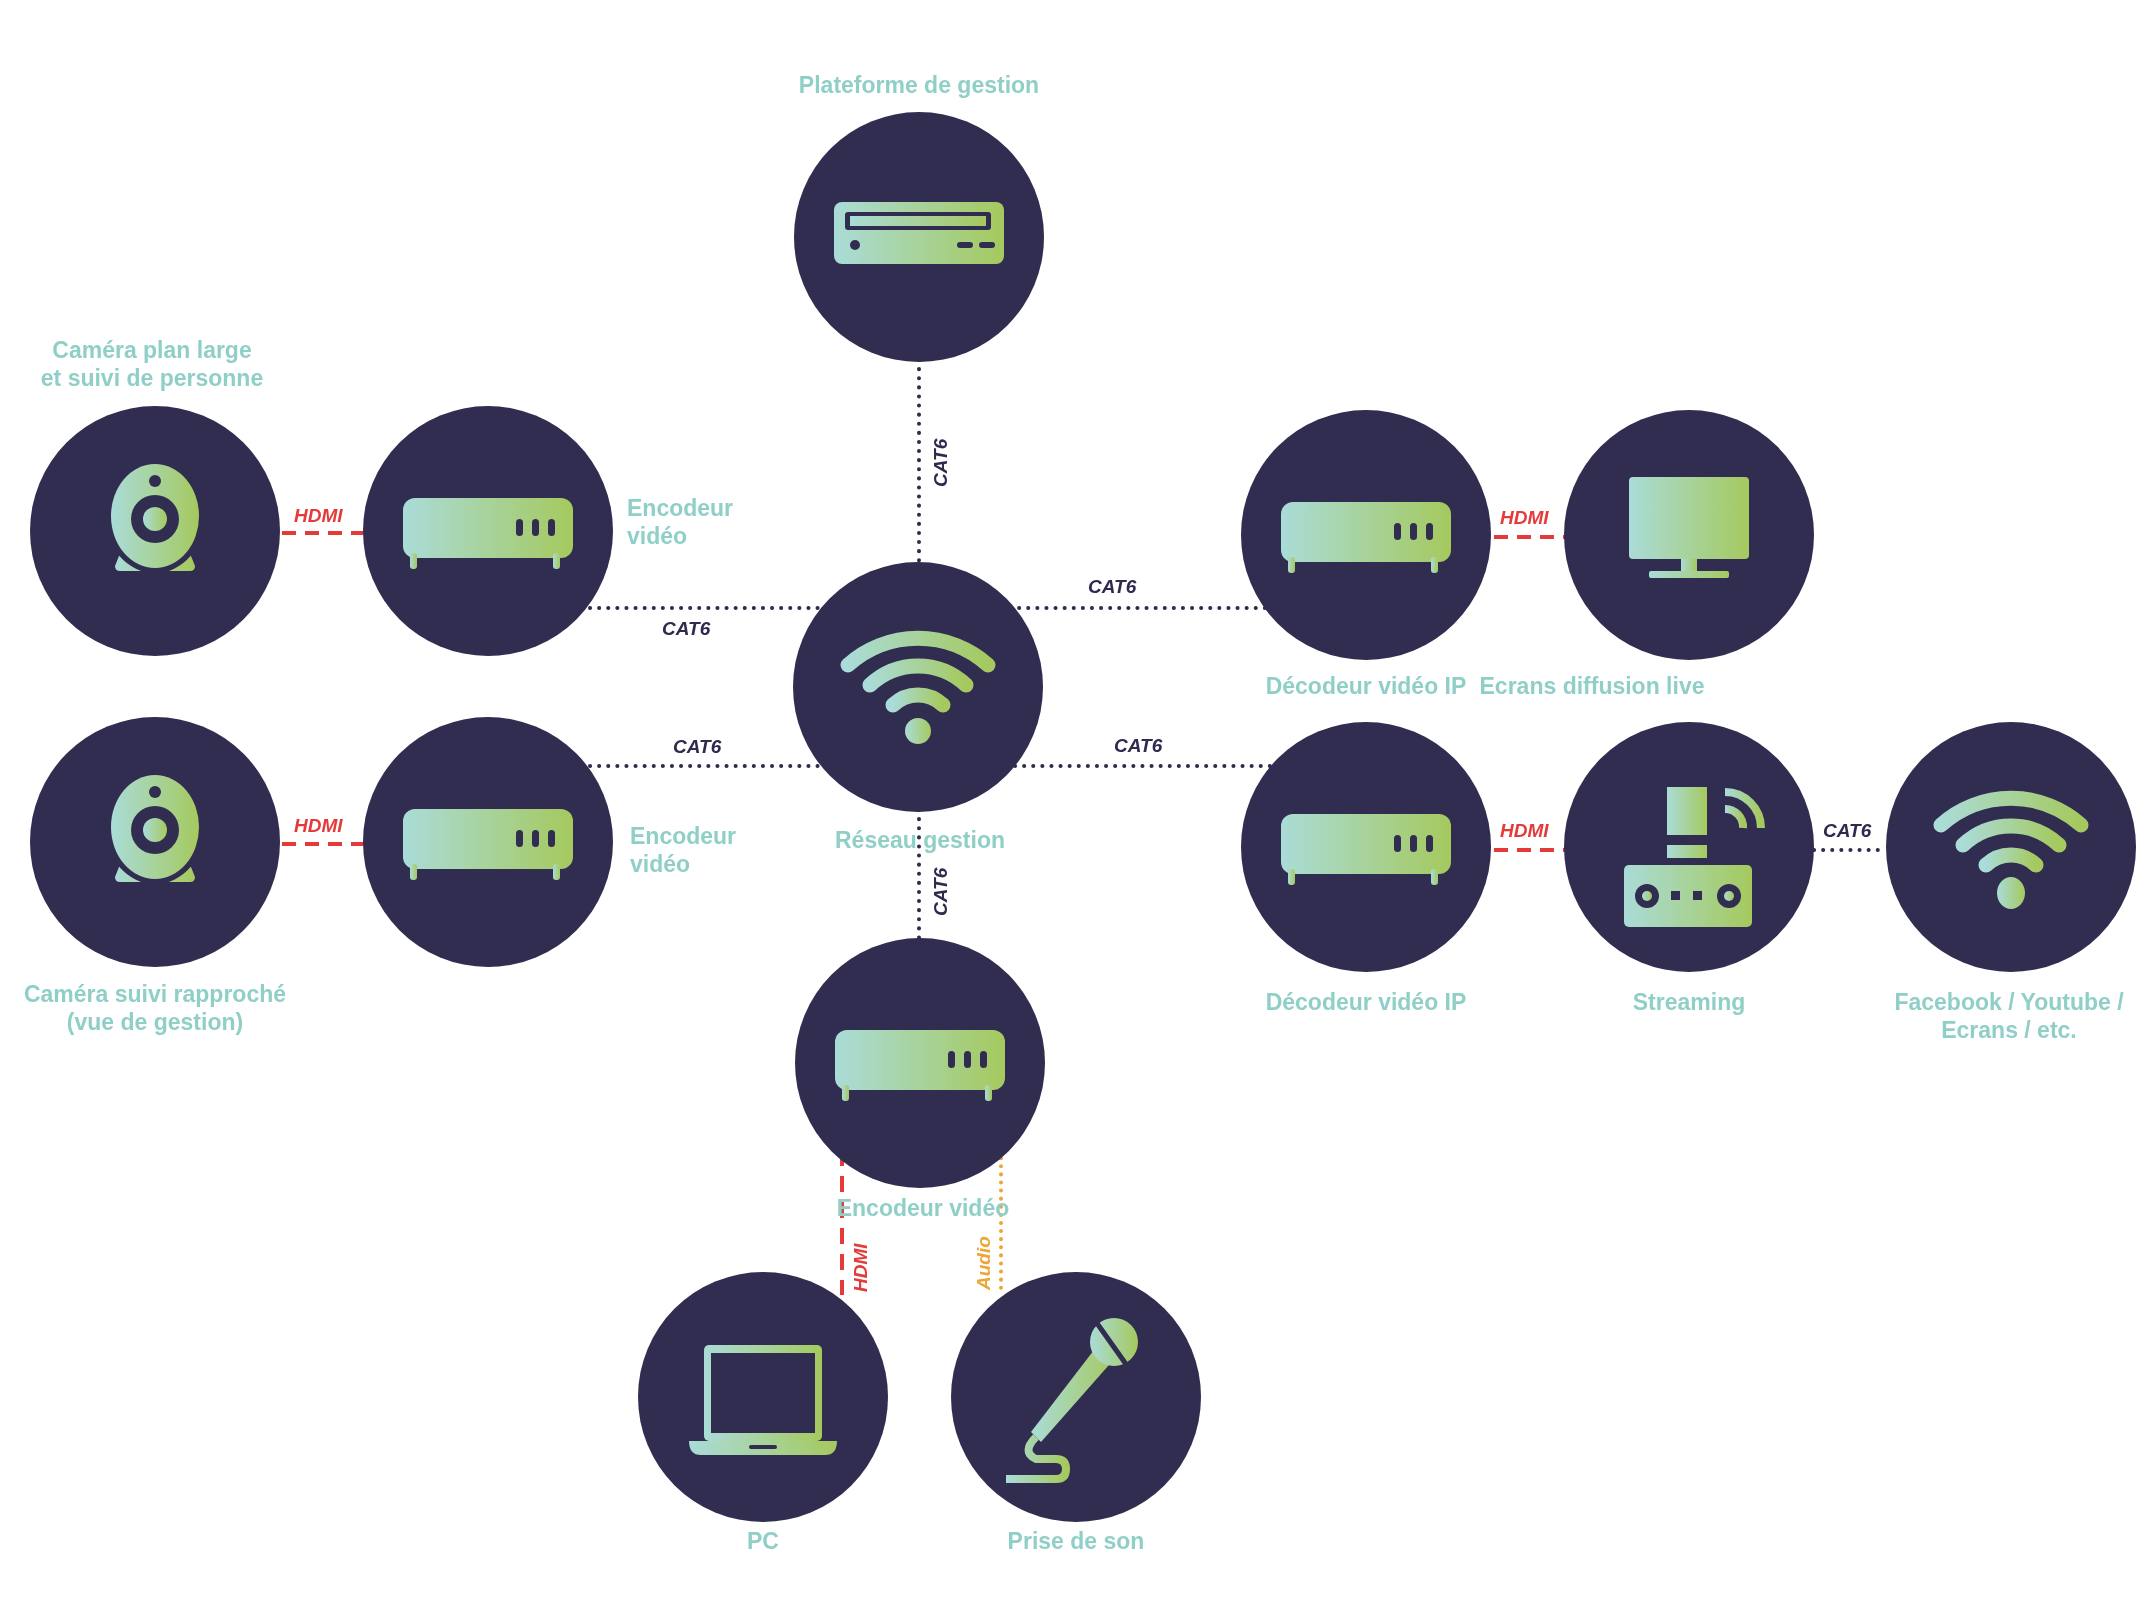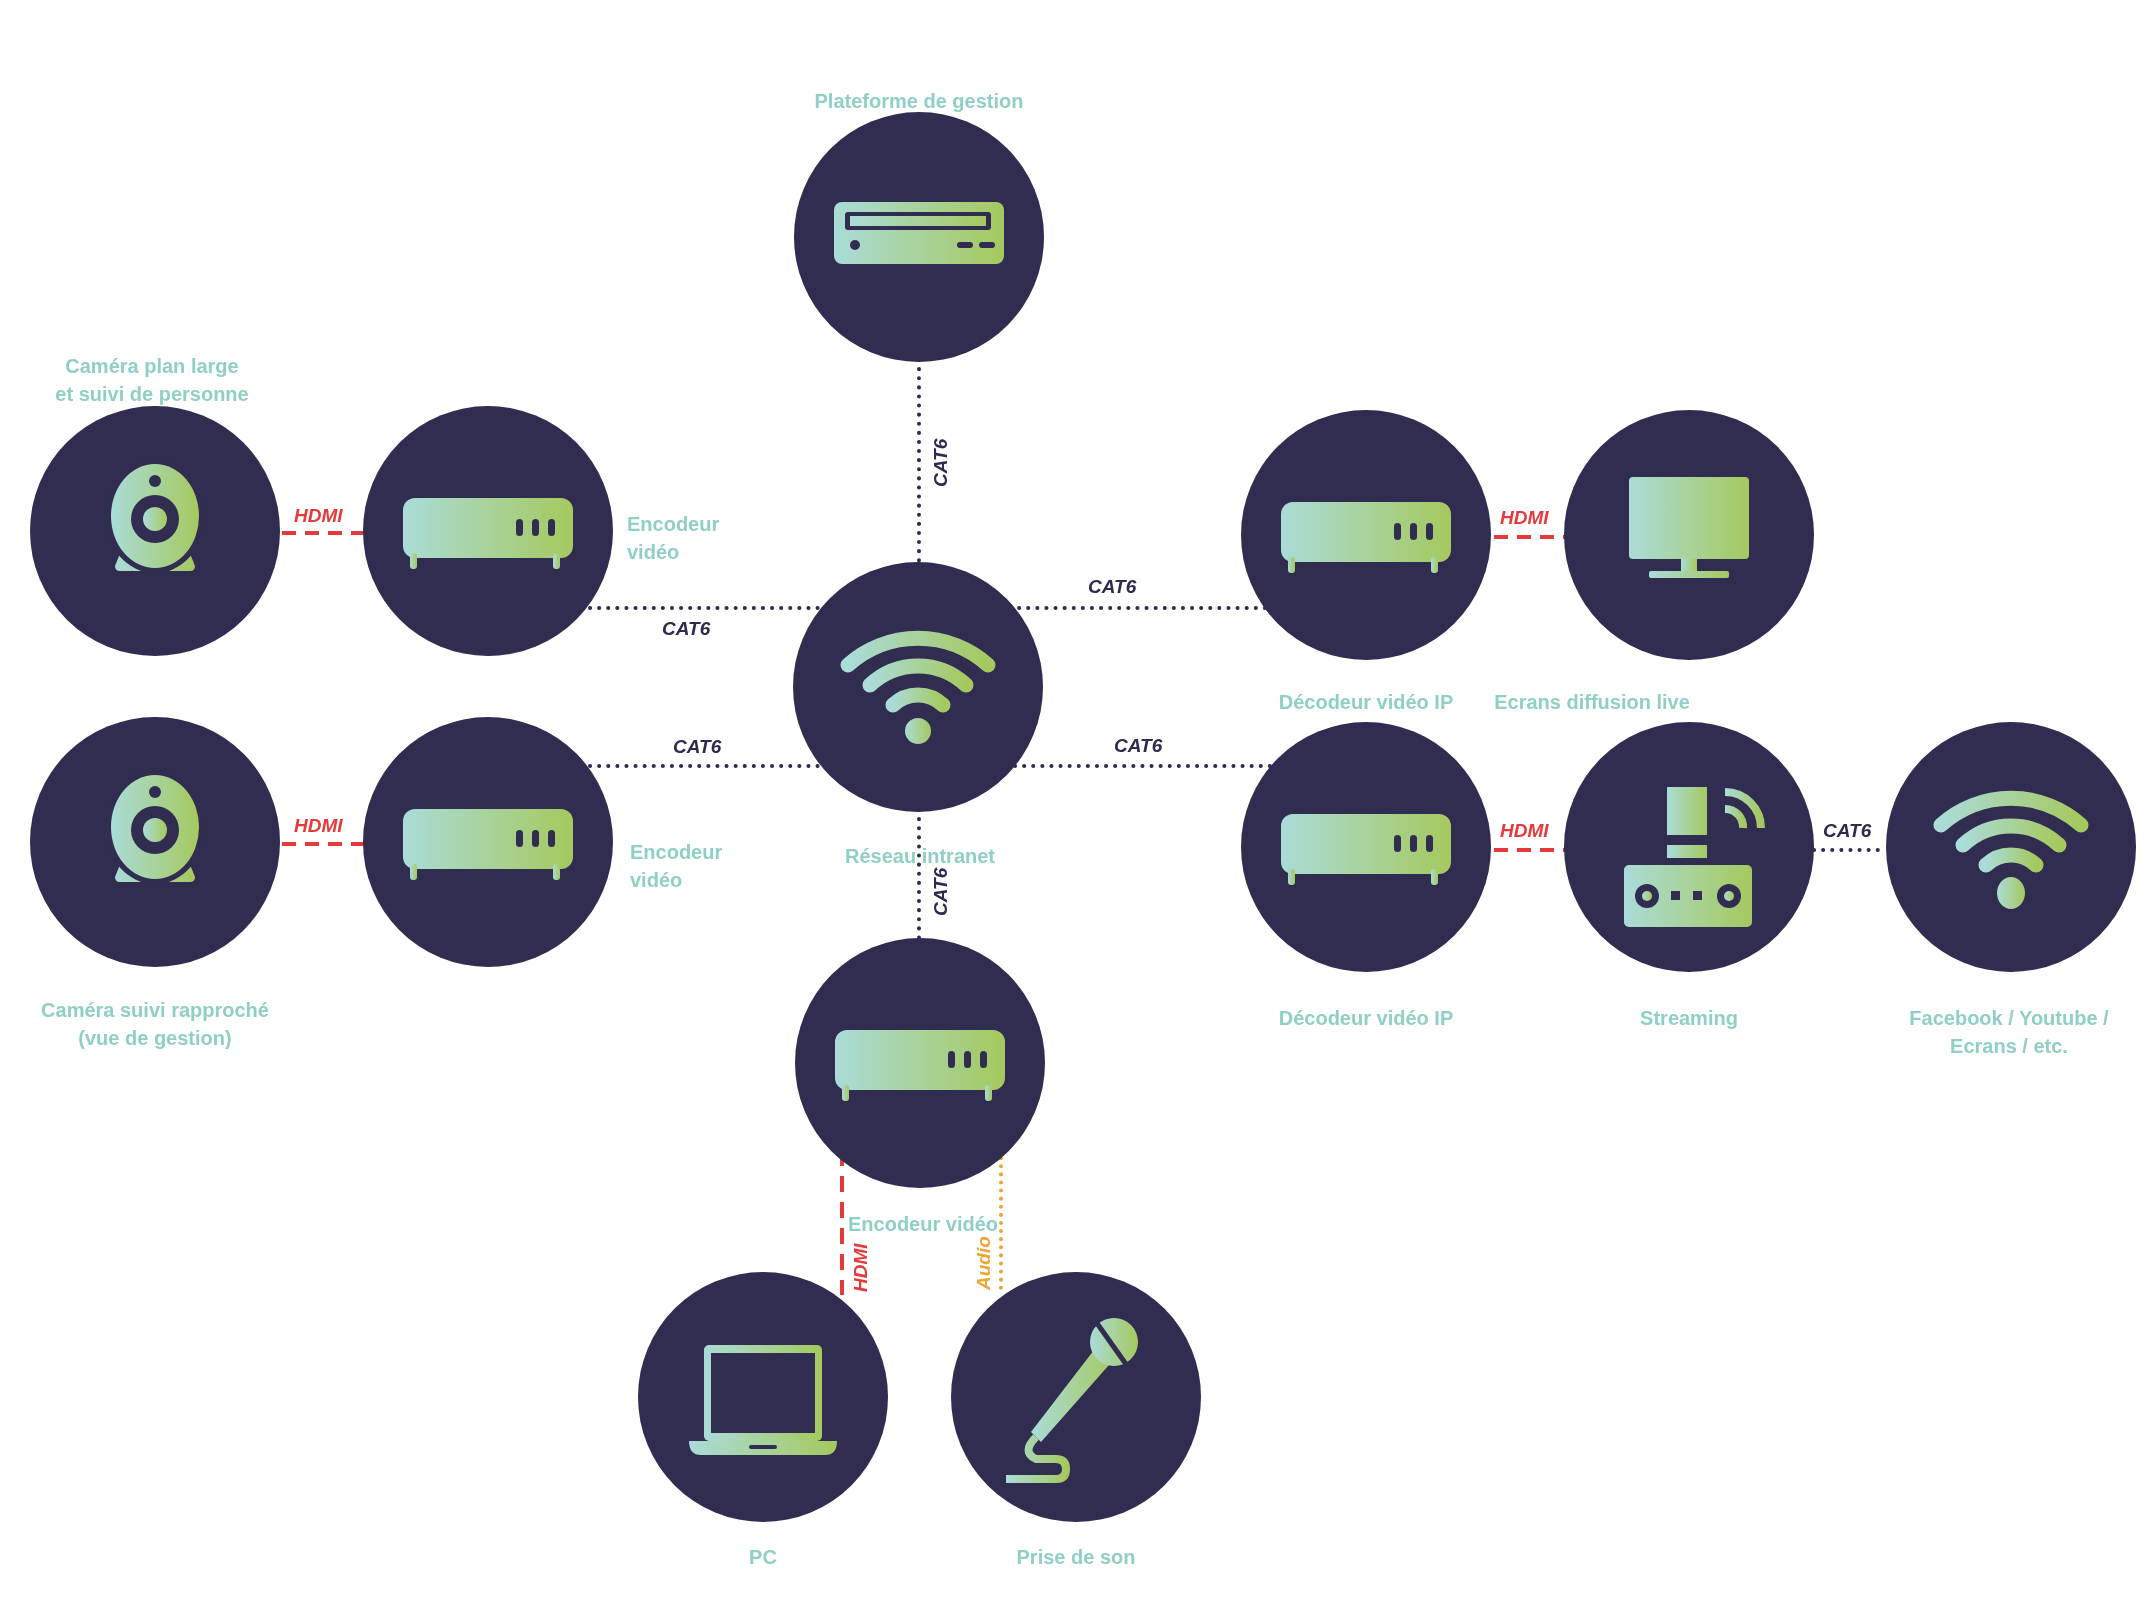--- a/index.html
+++ b/index.html
@@ -1,18 +1,18 @@
 <!DOCTYPE html>
 <html><head>
 <meta charset="utf-8">
 <style>
   html,body{margin:0;padding:0;background:#ffffff;}
   body{width:2156px;height:1617px;position:relative;overflow:hidden;font-family:"DejaVu Sans","Liberation Sans",sans-serif;}
   svg#diagram{position:absolute;left:0;top:0;}
-  .lbl{position:absolute;color:#8fcfc7;font-family:"Liberation Sans",sans-serif;font-weight:bold;font-size:20px;line-height:28px;white-space:nowrap;margin-top:16px;}
+  .lbl{position:absolute;color:#8fcfc7;font-family:"Liberation Sans",sans-serif;font-weight:bold;font-size:23px;line-height:28px;white-space:nowrap;}
   .c{transform:translateX(-50%);text-align:center;}
   .conn{position:absolute;font-family:"Liberation Sans",sans-serif;font-weight:bold;font-style:italic;font-size:19px;}
   .cat{color:#2f2b4f;}
   .hdmi{color:#e53a3a;}
   .audio{color:#eda536;}
   .rot{transform:rotate(-90deg);transform-origin:left top;}
 </style>
 </head>
 <body>
 
@@ -169,21 +169,21 @@
 
   <g transform="translate(1076,1397)">
     <path d="M28,-60 L-45,35 L-35,45 L40,-40Z" fill="url(#g)"></path>
     <circle cx="38" cy="-55" r="24" fill="url(#g)"></circle>
     <line x1="18" y1="-78" x2="52" y2="-30" stroke="#312d50" stroke-width="5"></line>
     <path d="M-40,40 Q-55,55 -40,62 L-20,62 Q-10,62 -10,72 Q-10,82 -20,82 L-70,82" fill="none" stroke="url(#g)" stroke-width="8"></path>
   </g>
 </svg>
 
 <div class="lbl c" style="left:919px;top:71px;">Plateforme de gestion</div>
-<div class="lbl c" style="left:920px;top:826px;">Réseau intranet</div>
+<div class="lbl c" style="left:920px;top:826px;">Réseau gestion</div>
 
 <div class="lbl c" style="left:152px;top:336px;">Caméra plan large</div>
 <div class="lbl c" style="left:152px;top:364px;">et suivi de personne</div>
 
 <div class="lbl" style="left:627px;top:494px;">Encodeur</div>
 <div class="lbl" style="left:627px;top:522px;">vidéo</div>
 
 <div class="lbl c" style="left:155px;top:980px;">Caméra suivi rapproché</div>
 <div class="lbl c" style="left:155px;top:1008px;">(vue de gestion)</div>
 

